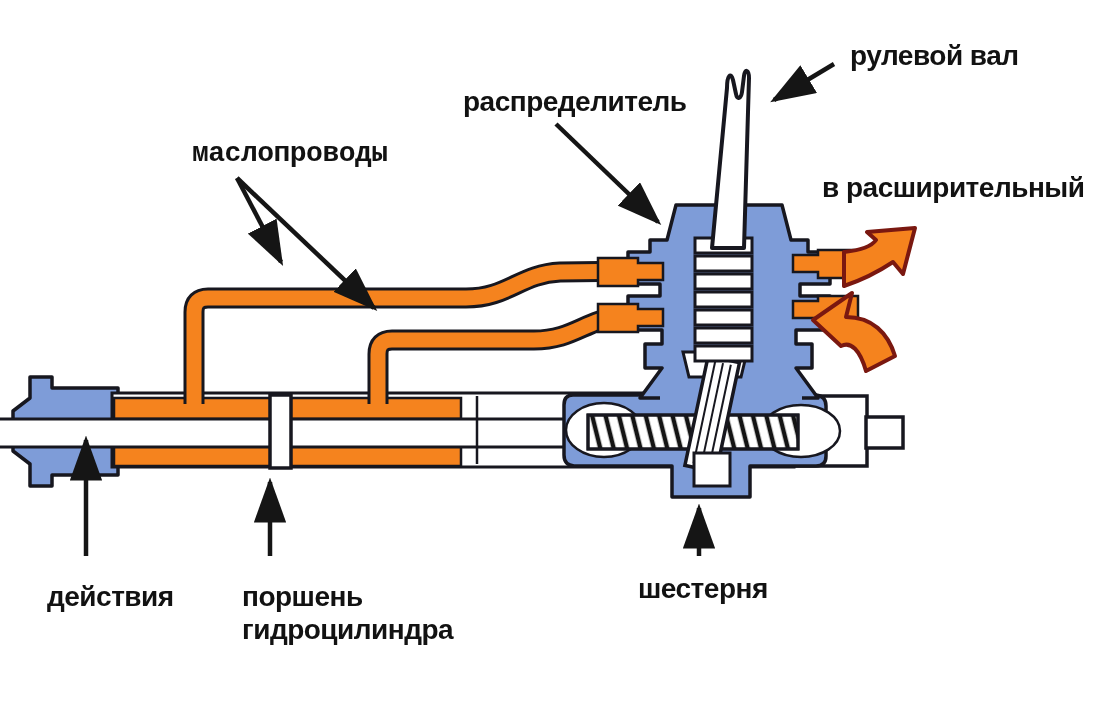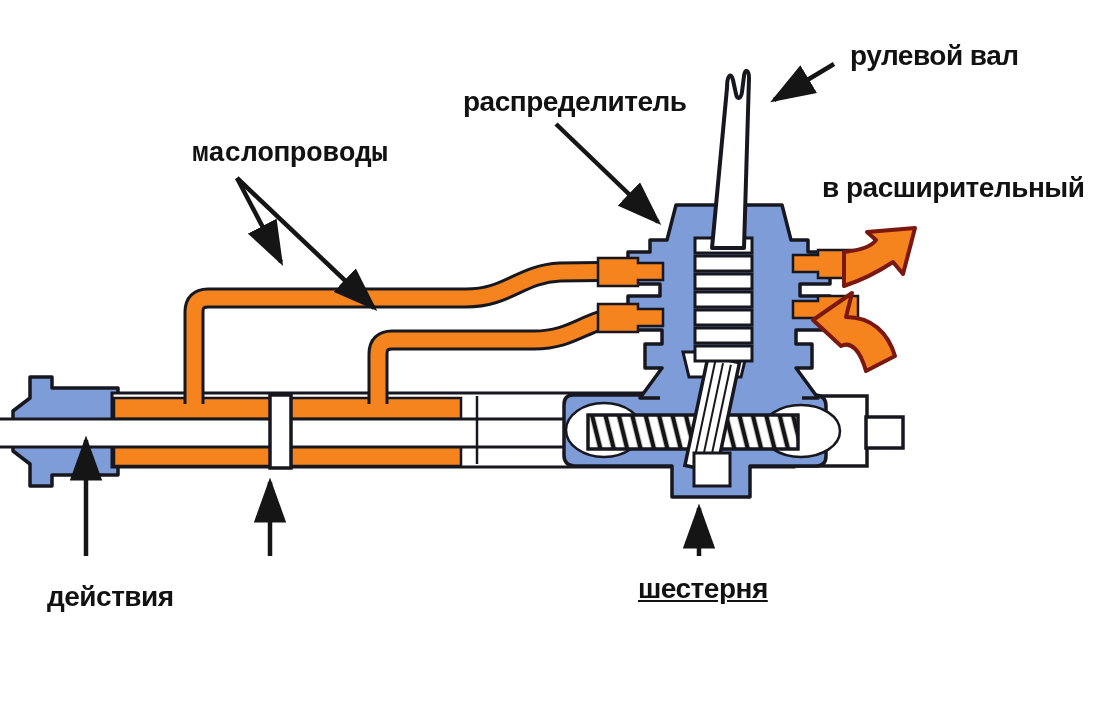--- a/index.html
+++ b/index.html
@@ -151,19 +151,21 @@
   <div class="label" style="left:822px;top:171px;">
     <div>в расширительный</div>
   </div>
 
 
   <div class="label" style="left:47px;top:580px;">
     <div>действия</div>
   </div>
 
   <div class="label" style="left:242px;top:580px;">
+    <div>поршень</div>
+    <div>гидроцилиндра</div>
   </div>
 
-  <div class="label" style="left:638px;top:572px;text-decoration:underline;">
+  <div class="label" style="left:638px;top:572px;">
     <span>шестерня</span>
   </div>
 
 </div>
 
 </body></html>

